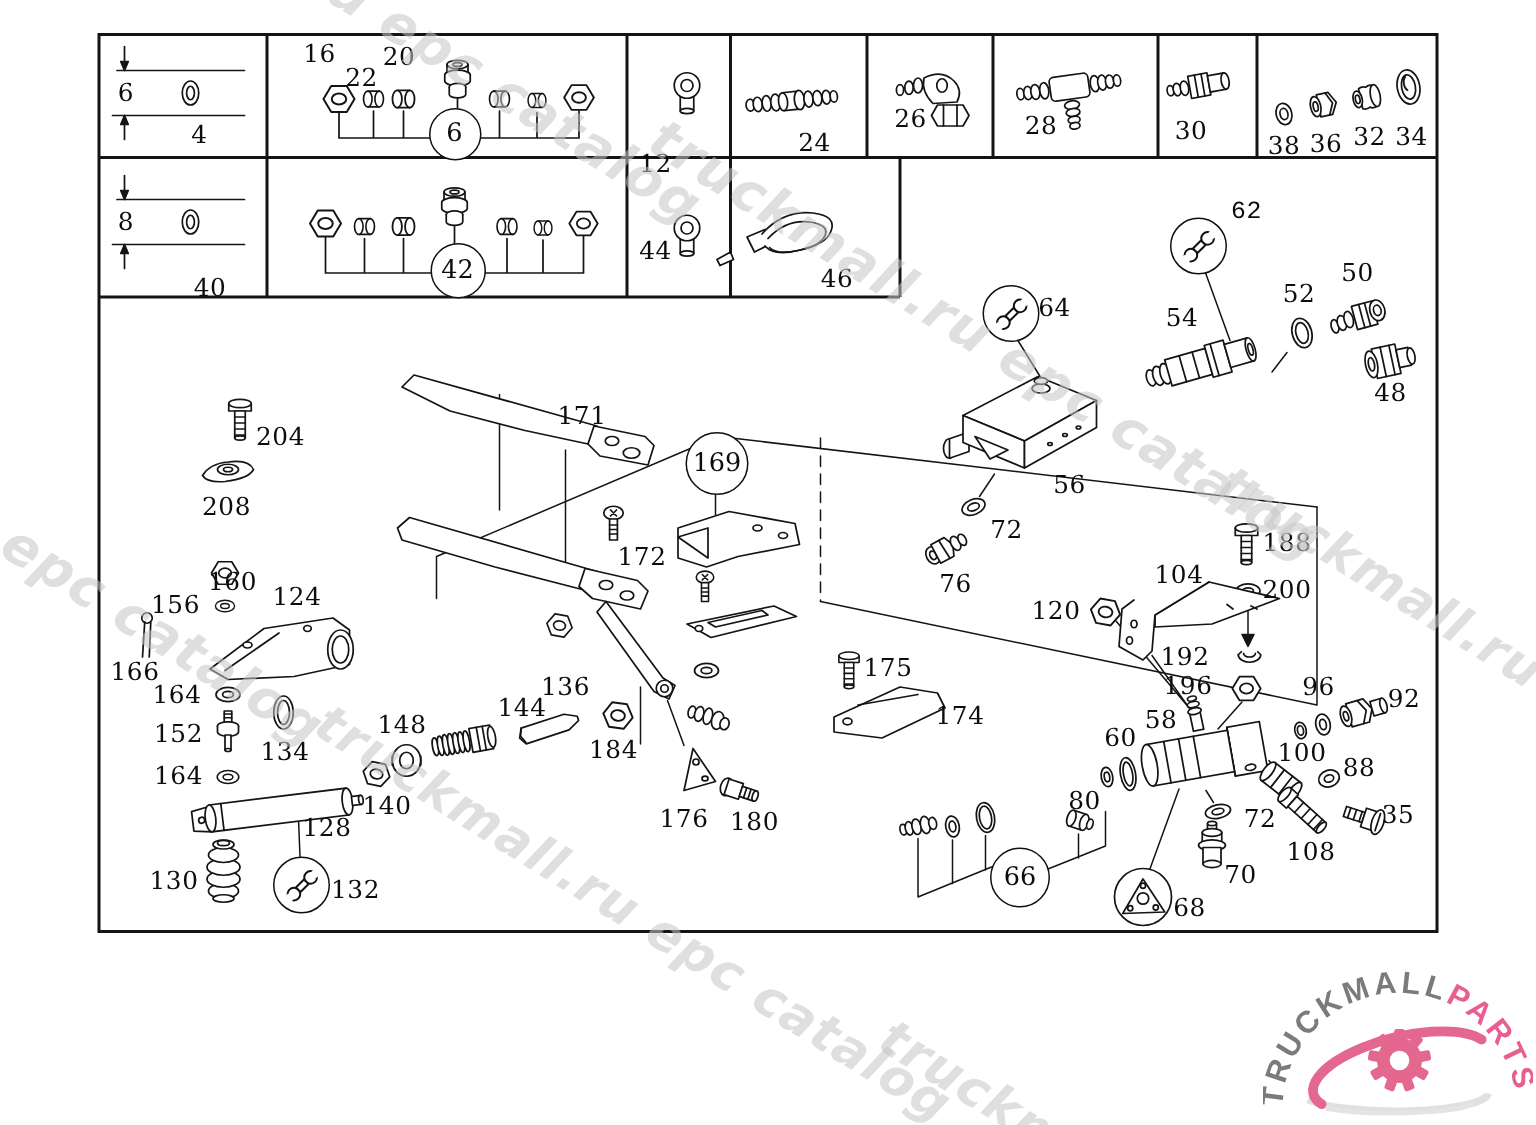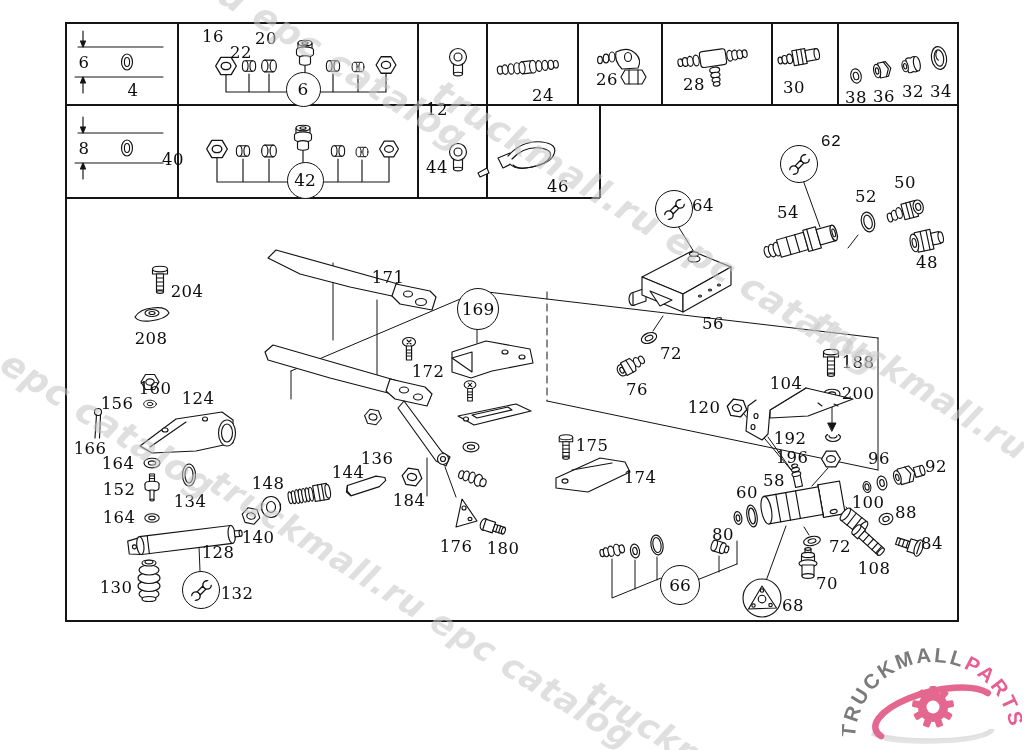--- a/index.html
+++ b/index.html
@@ -592,21 +592,21 @@
       <div class="callout" style="left: 437px; top: 75px; margin-top: 34px;">12</div>
       <div class="callout" style="left: 543px; top: 95px;">24</div>
       <div class="callout" style="left: 607px; top: 79px;">26</div>
       <div class="callout" style="left: 694px; top: 84px;">28</div>
       <div class="callout" style="left: 794px; top: 87px;">30</div>
       <div class="callout" style="left: 856px; top: 97px;">38</div>
       <div class="callout" style="left: 884px; top: 96px;">36</div>
       <div class="callout" style="left: 913px; top: 91px;">32</div>
       <div class="callout" style="left: 941px; top: 91px;">34</div>
       <div class="callout" style="left: 84px; top: 148px;">8</div>
-      <div class="callout" style="left: 140px; top: 159px; margin-left: 33px;">40</div>
+      <div class="callout" style="left: 140px; top: 192px;">40</div>
       <div class="callout" style="left: 437px; top: 167px;">44</div>
       <div class="callout" style="left: 558px; top: 186px;">46</div>
       <div class="callout" style="left: 187px; top: 291px;">204</div>
       <div class="callout" style="left: 151px; top: 338px;">208</div>
       <div class="callout" style="left: 115px; top: 388px; margin-left: 40px;">160</div>
       <div class="callout" style="left: 117px; top: 403px;">156</div>
       <div class="callout" style="left: 198px; top: 398px;">124</div>
       <div class="callout" style="left: 90px; top: 448px;">166</div>
       <div class="callout" style="left: 118px; top: 463px;">164</div>
       <div class="callout" style="left: 119px; top: 489px;">152</div>
@@ -644,21 +644,21 @@
       <div class="callout" style="left: 879px; top: 458px;">96</div>
       <div class="callout" style="left: 908px; top: 466px; margin-left: 28px;">92</div>
       <div class="callout" style="left: 774px; top: 480px;">58</div>
       <div class="callout" style="left: 747px; top: 492px;">60</div>
       <div class="callout" style="left: 723px; top: 534px;">80</div>
       <div class="callout" style="left: 793px; top: 605px;">68</div>
       <div class="callout" style="left: 827px; top: 583px;">70</div>
       <div class="callout" style="left: 840px; top: 546px;">72</div>
       <div class="callout" style="left: 868px; top: 502px;">100</div>
       <div class="callout" style="left: 906px; top: 512px;">88</div>
-      <div class="callout" style="left: 932px; top: 543px;">84</div>
+      <div class="callout" style="left: 932px; top: 543px;">35</div>
       <div class="callout" style="left: 874px; top: 568px;">108</div>
       <div class="circnum" style="height: 33px; width: 33px; left: 285.5px; top: 71.5px;">6</div>
       <div class="circnum" style="height: 35px; width: 35px; left: 286.5px; top: 161.5px;">42</div>
       <div class="circnum" style="height: 40px; width: 40px; left: 457px; top: 288px;">169</div>
       <div class="circnum" style="height: 38px; width: 38px; left: 660px; top: 565px;">66</div>
       <div class="wrcircle" style="left: 780px; top: 145px;">
     <svg width="23" height="23" viewBox="0 0 24 24">
       <g fill="#fff" stroke="#111" stroke-width="1.4" stroke-linejoin="round">
         <circle cx="6.2" cy="17.8" r="4.4"></circle>
         <circle cx="17.8" cy="6.2" r="4.4"></circle>

